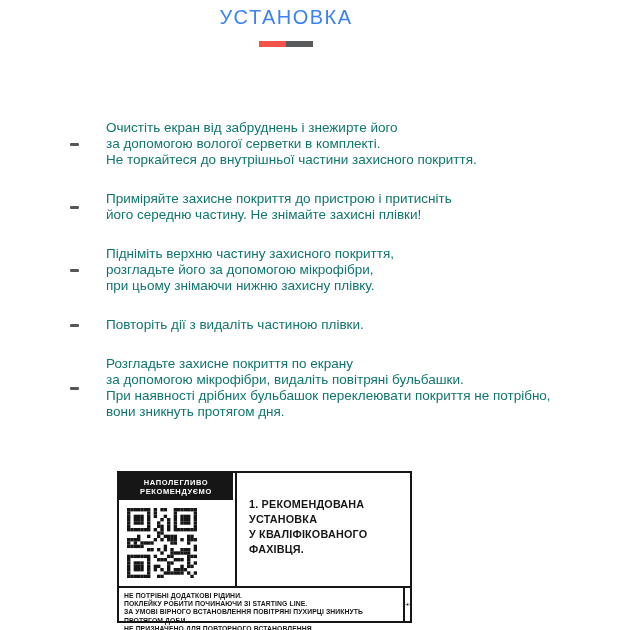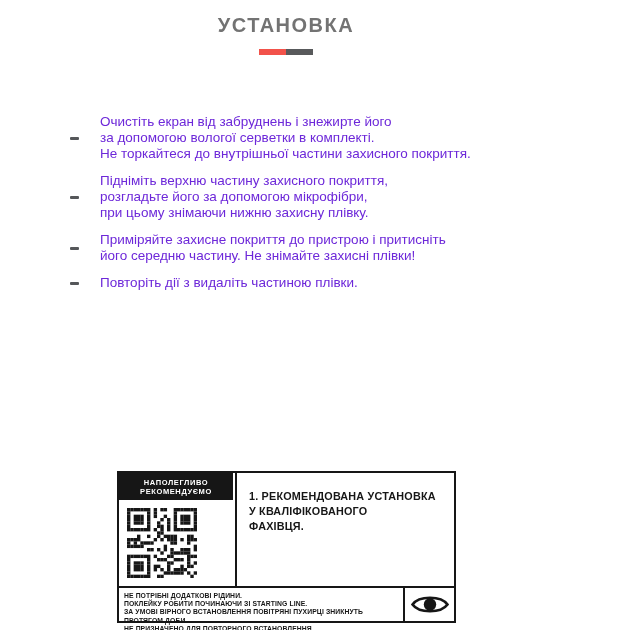--- a/index.html
+++ b/index.html
@@ -1,41 +1,41 @@
 <!DOCTYPE html>
 <html><head>
 <meta charset="utf-8">
 <style>
   html,body { margin:0; padding:0; }
   body {
     width:630px; height:630px; background:#ffffff; position:relative;
     overflow:hidden; font-family:"Liberation Sans", sans-serif;
   }
   .header { position:absolute; top:2px; left:0; width:572px; text-align:center; }
-  .title { margin:12px; font-size:20px; font-weight:700; letter-spacing:1.5px; color:#737373; }
+  .title { margin:4px; font-size:20px; font-weight:400; letter-spacing:1.5px; color:#3b82f6; }
   .title-bar { margin:12px auto 0; width:54px; height:6px; display:flex; }
   .bar-red  { flex:1; }
   .bar-gray { flex:1; }
 
   .list { position:absolute; top:114px; left:70px; width:505px; }
   .item { display:flex; align-items:center; margin-bottom:11px; }
   .dash { flex:0 0 9px; height:3px; background:#55575a; border-radius:1px; margin-right:21px; }
-  .item-text { margin:0; font-size:13.5px; line-height:16px; color:#6d28d9; white-space:pre-line; }
-
-  .rec-box { position:absolute; left:117px; top:471px; width:339px; height:152px;
+  .item-text { margin:6px; font-size:13.5px; line-height:16px; color:#0f766e; white-space:pre-line; }
+
+  .rec-box { position:absolute; left:117px; top:471px; width:295px; height:152px;
     border:2px solid #161616; box-sizing:border-box; background:#fff; }
   .badge { position:absolute; left:0; top:0; width:114px; height:27px; background:#161616;
     color:#ffffff; font-size:7.5px; font-weight:700; letter-spacing:0.6px;
     text-align:center; line-height:9.5px; padding-top:4.5px; box-sizing:border-box;
     white-space:pre-line; }
   .qr { position:absolute; left:8px; top:35px; width:70px; height:70px; }
   .divider-v-upper { position:absolute; left:116px; top:0; width:2px; height:113px; background:#161616; }
   .divider-h { position:absolute; left:0; top:113px; width:100%; height:2px; background:#161616; }
   .divider-v-lower { position:absolute; left:284px; top:115px; width:2px; bottom:0; background:#161616; }
-  .points { position:absolute; left:130px; top:16px; right:4px; }
+  .points { position:absolute; left:130px; top:24px; right:4px; }
   .point { margin:0 0 14px 0; font-size:10.8px; font-weight:700; line-height:15px;
     color:#161616; white-space:pre-line; letter-spacing:0.2px; }
   .fine-print { position:absolute; left:5px; top:119px; width:276px; }
   .fine-line { font-size:6.8px; line-height:8.2px; color:#161616; font-weight:600; letter-spacing:0.1px; }
   .eye-cell { position:absolute; left:286px; top:115px; right:0; bottom:0;
     display:flex; align-items:center; justify-content:center; }
 </style>
 </head>
 <body>
 
@@ -49,32 +49,39 @@
 
 <div class="list">
   <div class="item">
     <span class="dash"></span>
     <p class="item-text">Очистіть екран від забруднень і знежирте його
 за допомогою вологої серветки в комплекті.
 Не торкайтеся до внутрішньої частини захисного покриття.</p>
   </div>
   <div class="item">
     <span class="dash"></span>
+    <p class="item-text">Приміряйте захисне покриття до пристрою і притисніть
+його середню частину. Не знімайте захисні плівки!</p>
+  </div>
+  <div class="item">
+    <span class="dash"></span>
     <p class="item-text">Підніміть верхню частину захисного покриття,
 розгладьте його за допомогою мікрофібри,
 при цьому знімаючи нижню захисну плівку.</p>
   </div>
   <div class="item">
     <span class="dash"></span>
-    <p class="item-text">Приміряйте захисне покриття до пристрою і притисніть
-його середню частину. Не знімайте захисні плівки!</p>
-  </div>
-  <div class="item">
-    <span class="dash"></span>
     <p class="item-text">Повторіть дії з видаліть частиною плівки.</p>
+  </div>
+  <div class="item">
+    <span class="dash"></span>
+    <p class="item-text">Розгладьте захисне покриття по екрану
+за допомогою мікрофібри, видаліть повітряні бульбашки.
+При наявності дрібних бульбашок переклеювати покриття не потрібно,
+вони зникнуть протягом дня.</p>
   </div>
 </div>
 
 <div class="rec-box">
   <div class="badge">НАПОЛЕГЛИВО
 РЕКОМЕНДУЄМО</div>
   <div class="qr" id="qr"><svg width="70" height="70" viewBox="0 0 70 70">
         <rect x="0.00" y="0.00" width="3.39" height="3.39" fill="#161616"></rect>
         <rect x="3.33" y="0.00" width="3.39" height="3.39" fill="#161616"></rect>
         <rect x="6.67" y="0.00" width="3.39" height="3.39" fill="#161616"></rect>

